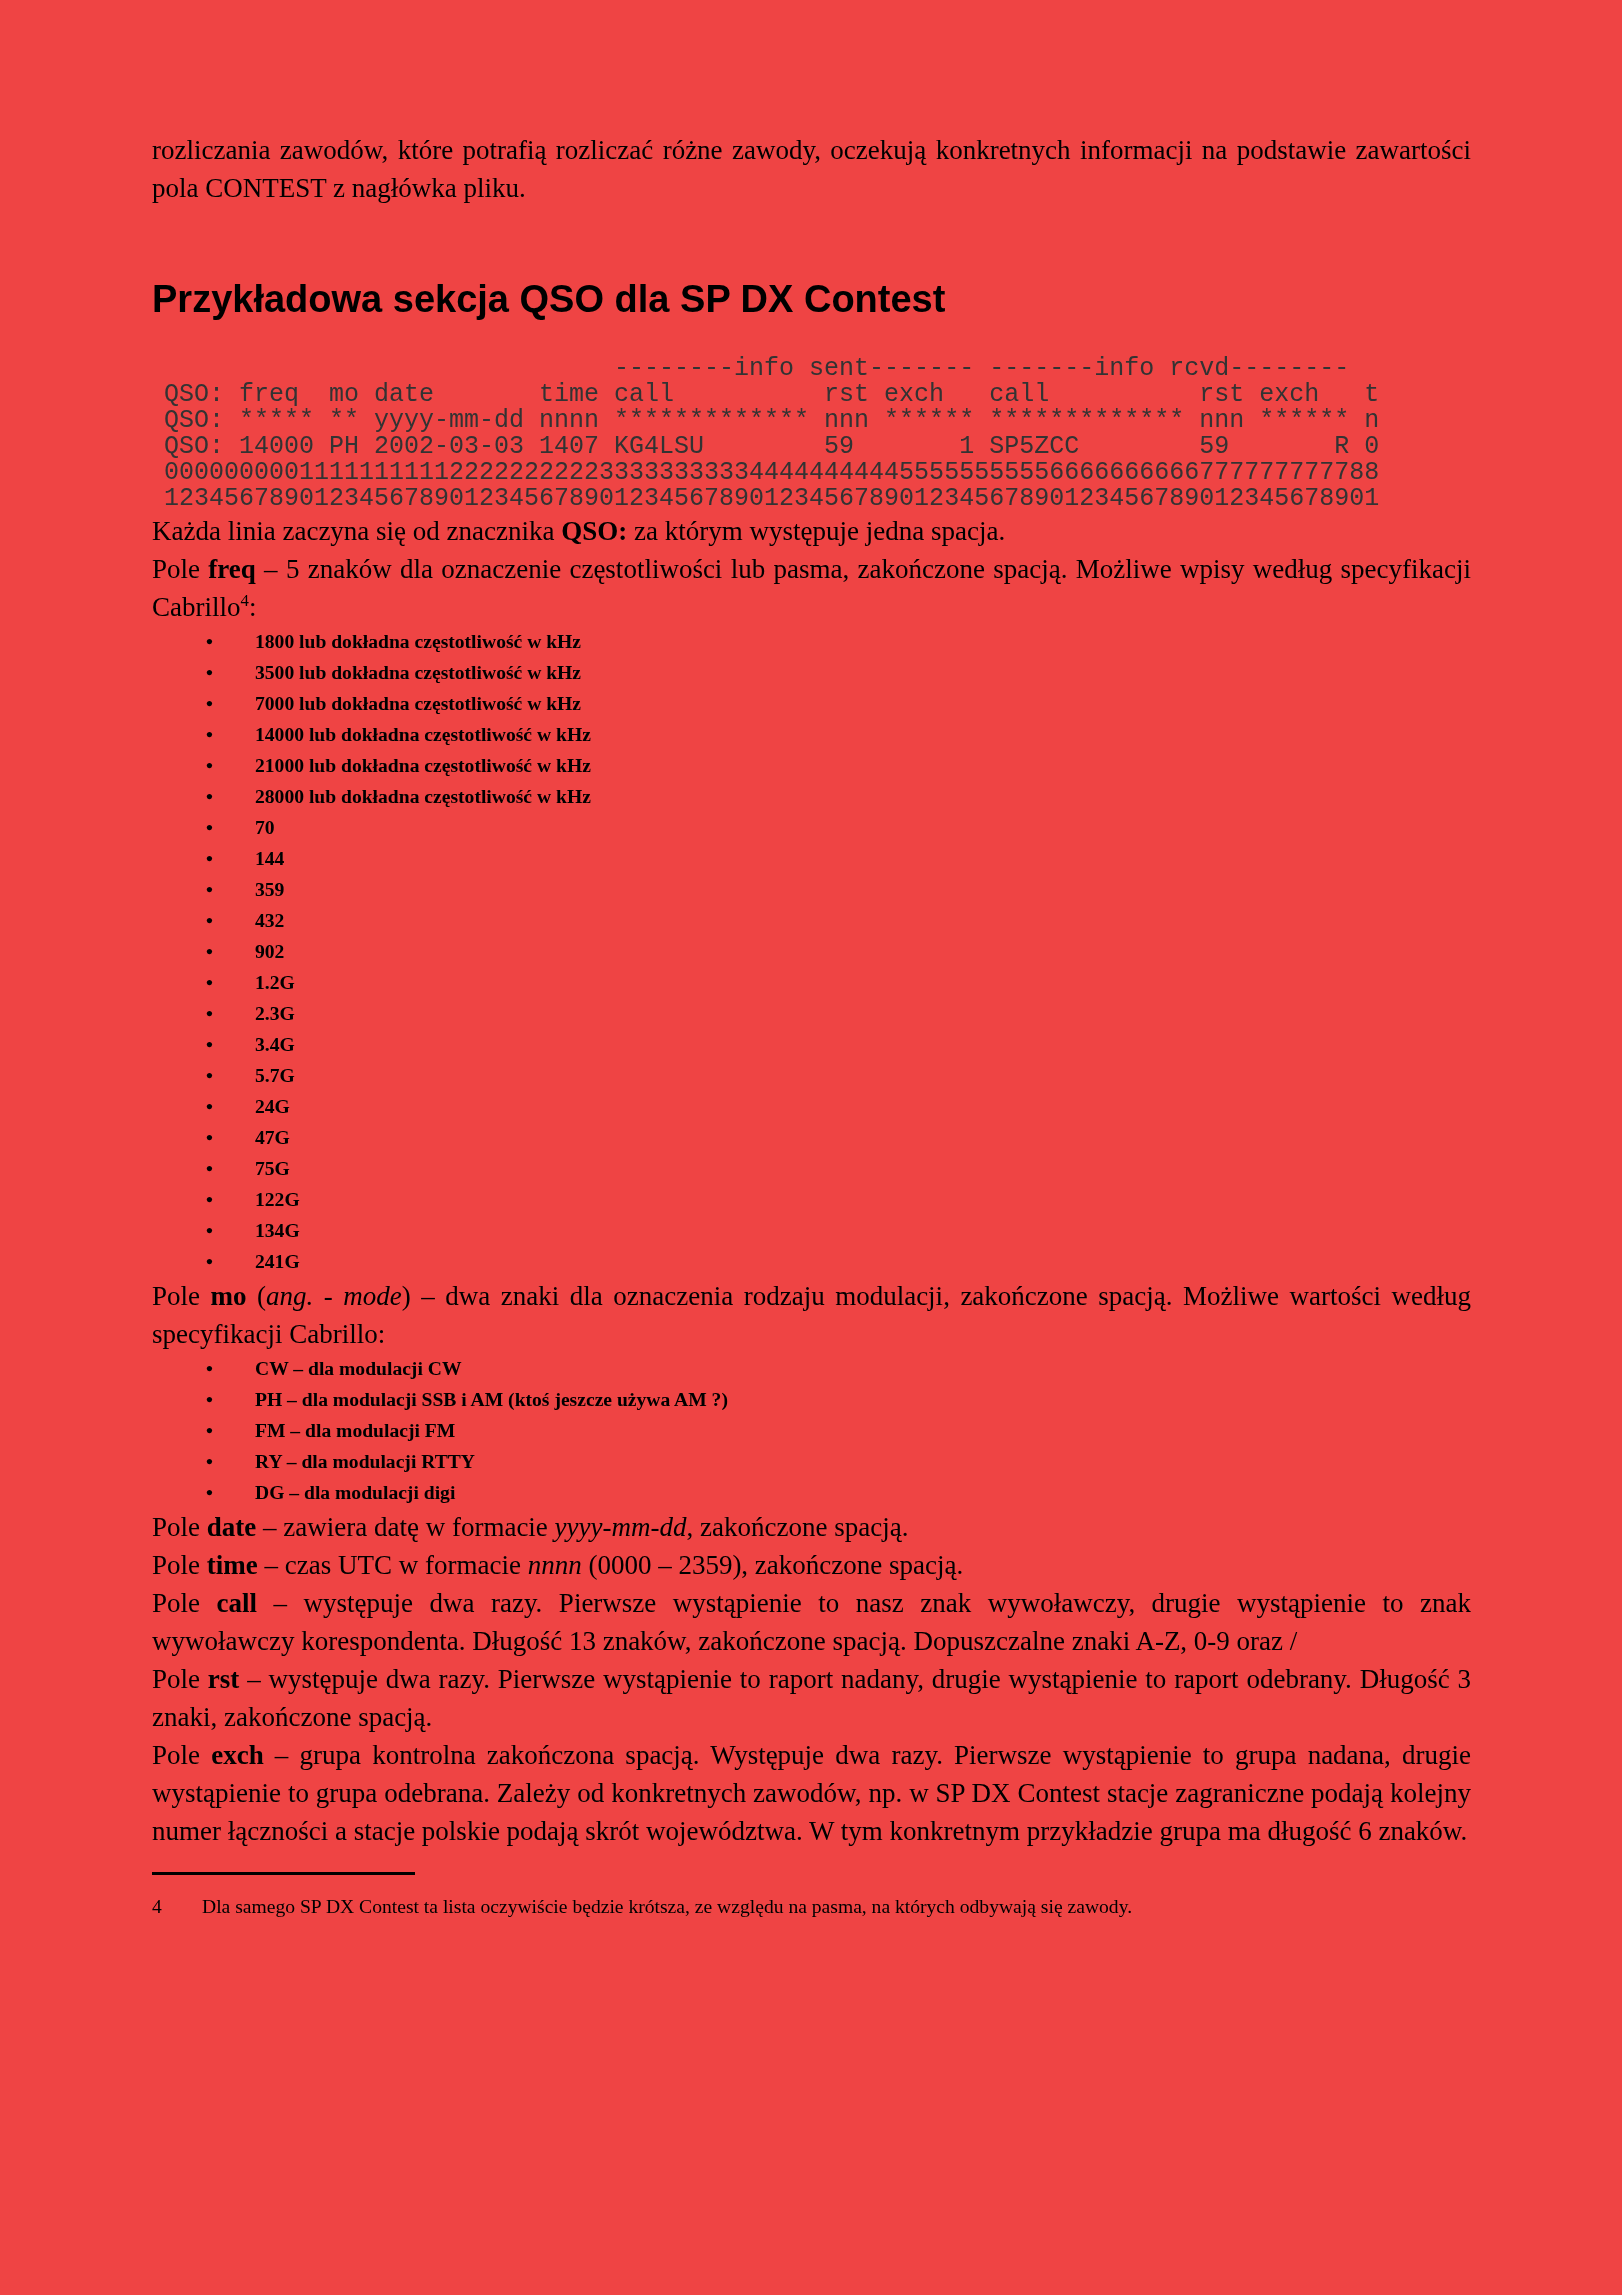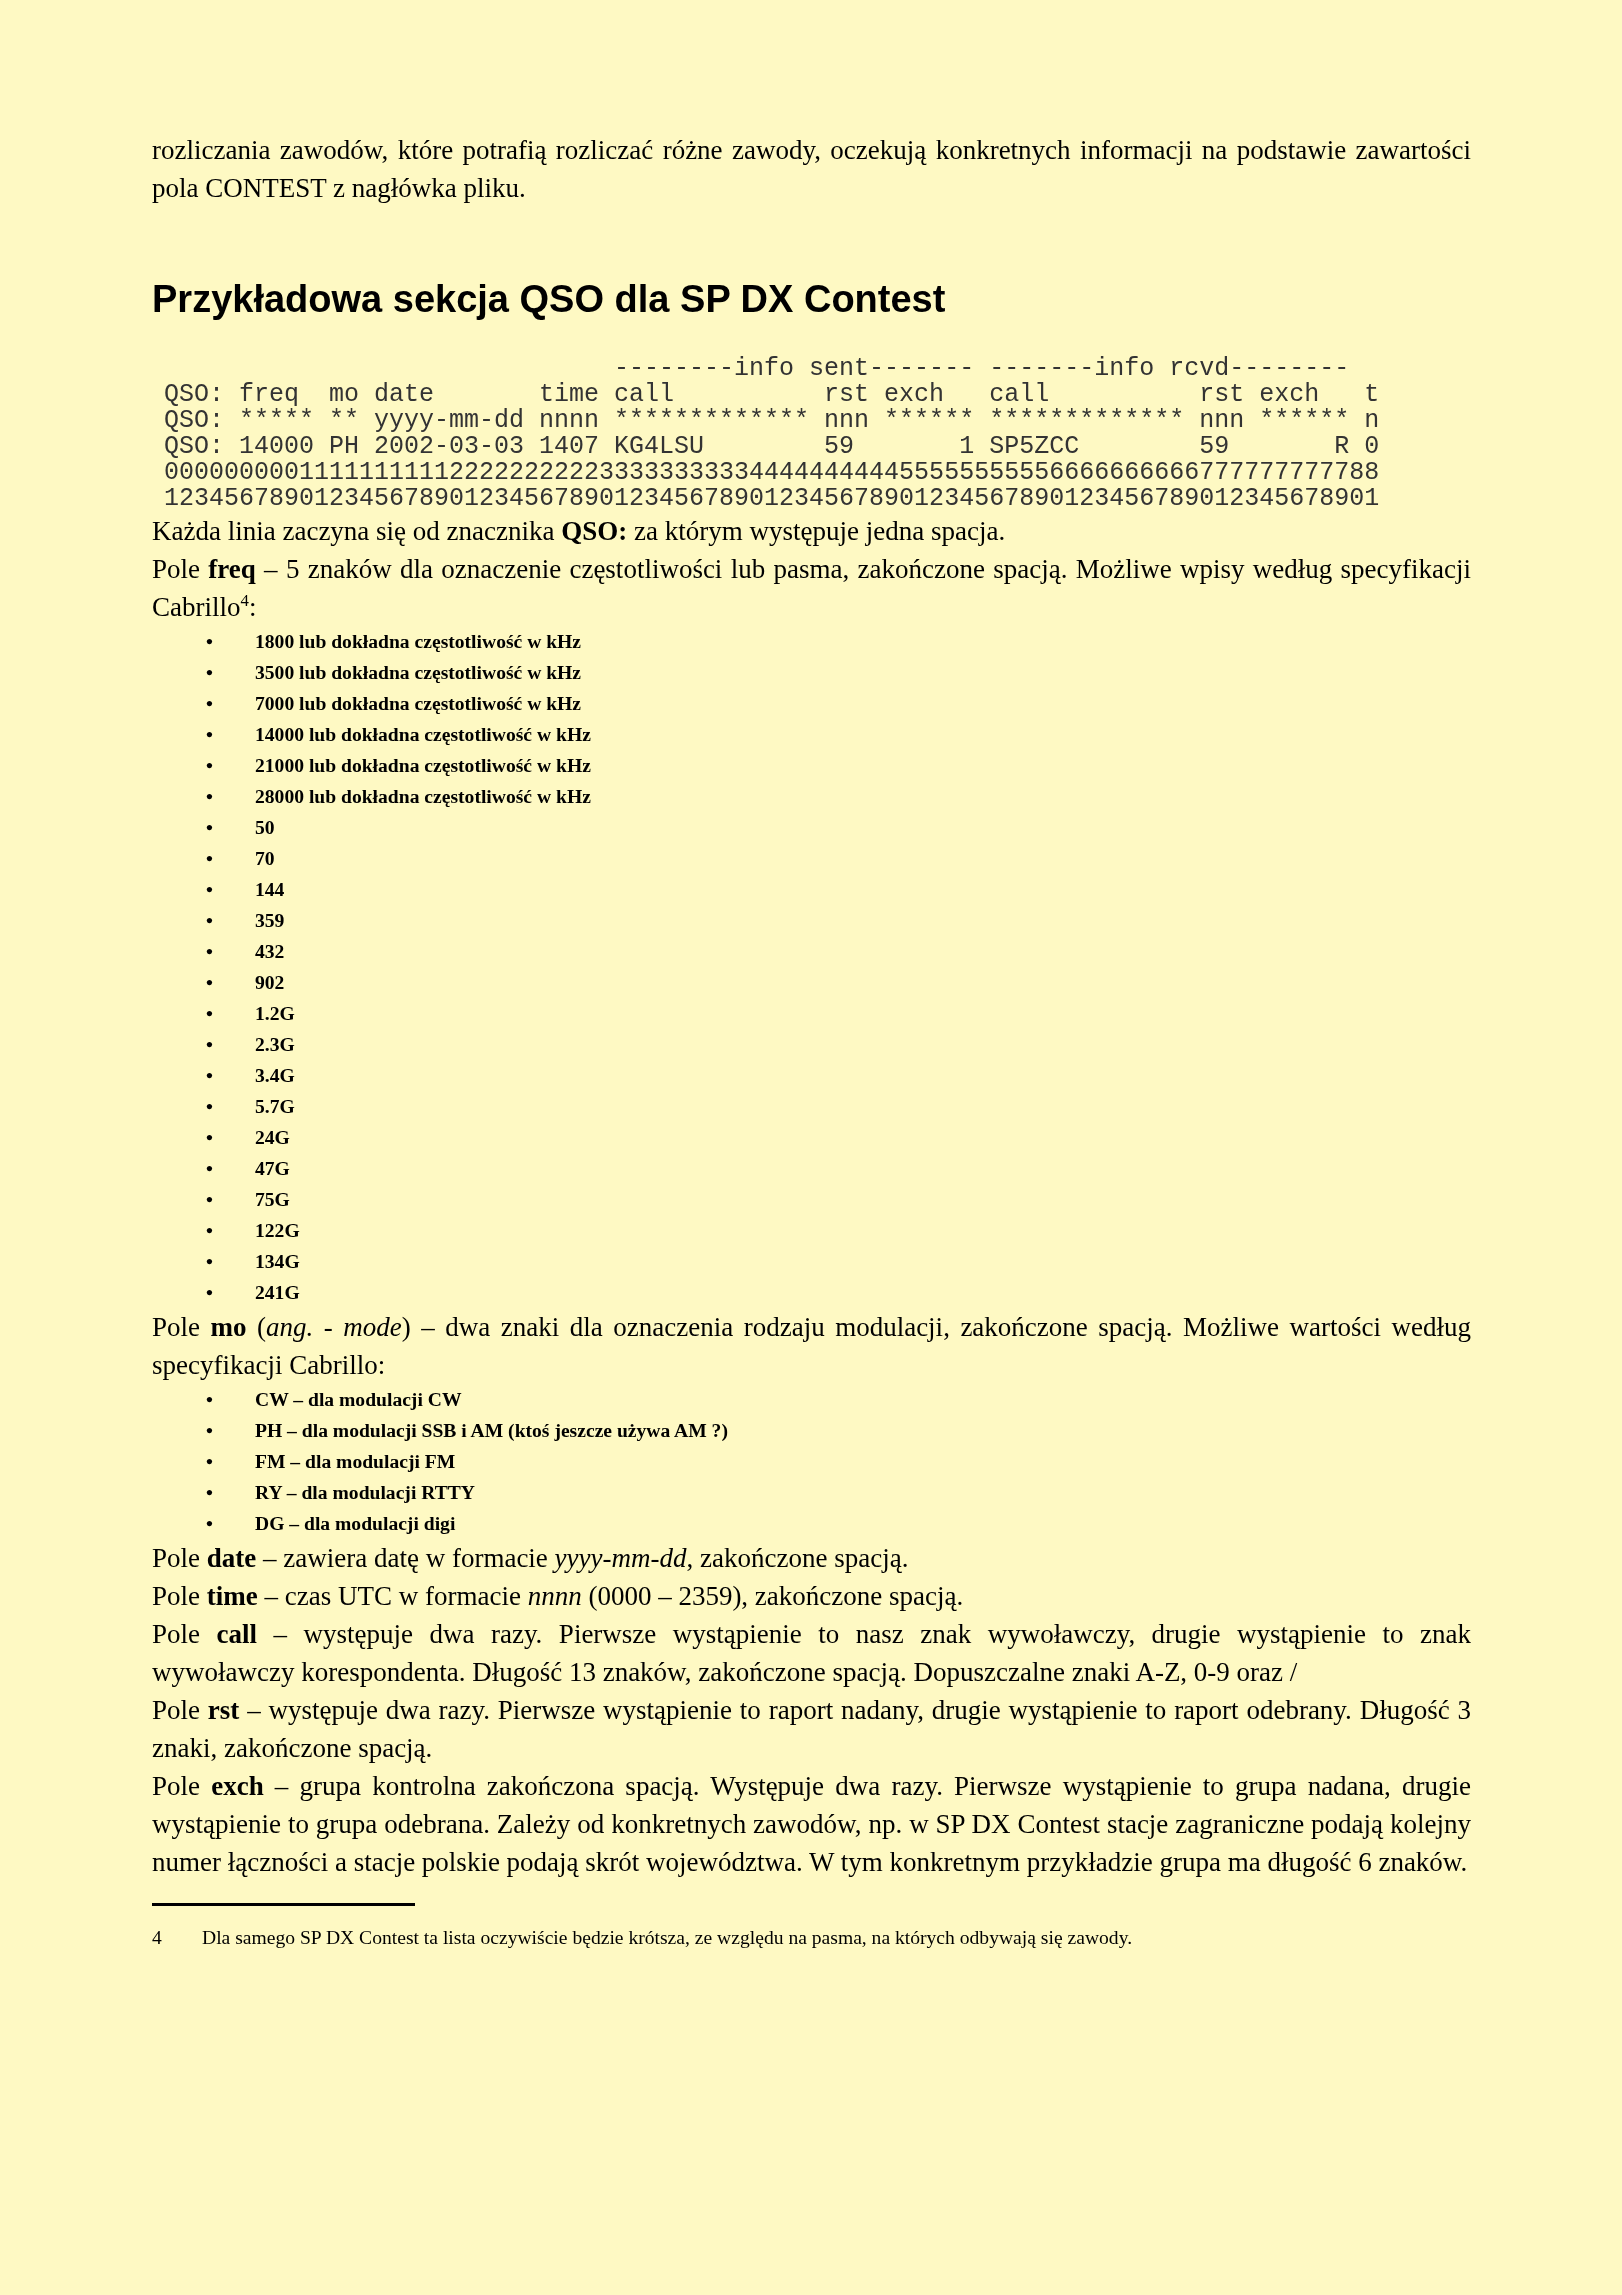--- a/index.html
+++ b/index.html
@@ -1,20 +1,20 @@
 <!DOCTYPE html>
 <html lang="pl" style="font-size:10.5px"><head>
 <meta charset="utf-8">
 <style>
   html, body { margin: 0; padding: 0; background: #ffffff; }
   .page {
     position: relative;
     width: 1623px;
     height: 2295px;
-    background: #fef9c3;
+    background: #ef4444;
     color: #000000;
     overflow: hidden;
     font-family: "Liberation Serif", serif;
   }
   .content {
     padding: 131px 152px 0 152px;
   }
   p.body {
     margin: 0;
     font-size: 27px;
@@ -94,21 +94,20 @@
 
     <p class="body just"><span>Pole </span><b class="bd">freq</b><span> – 5 znaków dla oznaczenie częstotliwości lub pasma, zakończone spacją. Możliwe wpisy według specyfikacji Cabrillo</span><sup class="fnref">4</sup><span>:</span></p>
 
     <ul class="dotlist">
       <li>1800 lub dokładna częstotliwość w kHz</li>
       <li>3500 lub dokładna częstotliwość w kHz</li>
       <li>7000 lub dokładna częstotliwość w kHz</li>
       <li>14000 lub dokładna częstotliwość w kHz</li>
       <li>21000 lub dokładna częstotliwość w kHz</li>
       <li>28000 lub dokładna częstotliwość w kHz</li>
-      <li>50</li>
       <li>70</li>
       <li>144</li>
       <li>359</li>
       <li>432</li>
       <li>902</li>
       <li>1.2G</li>
       <li>2.3G</li>
       <li>3.4G</li>
       <li>5.7G</li>
       <li>24G</li>

